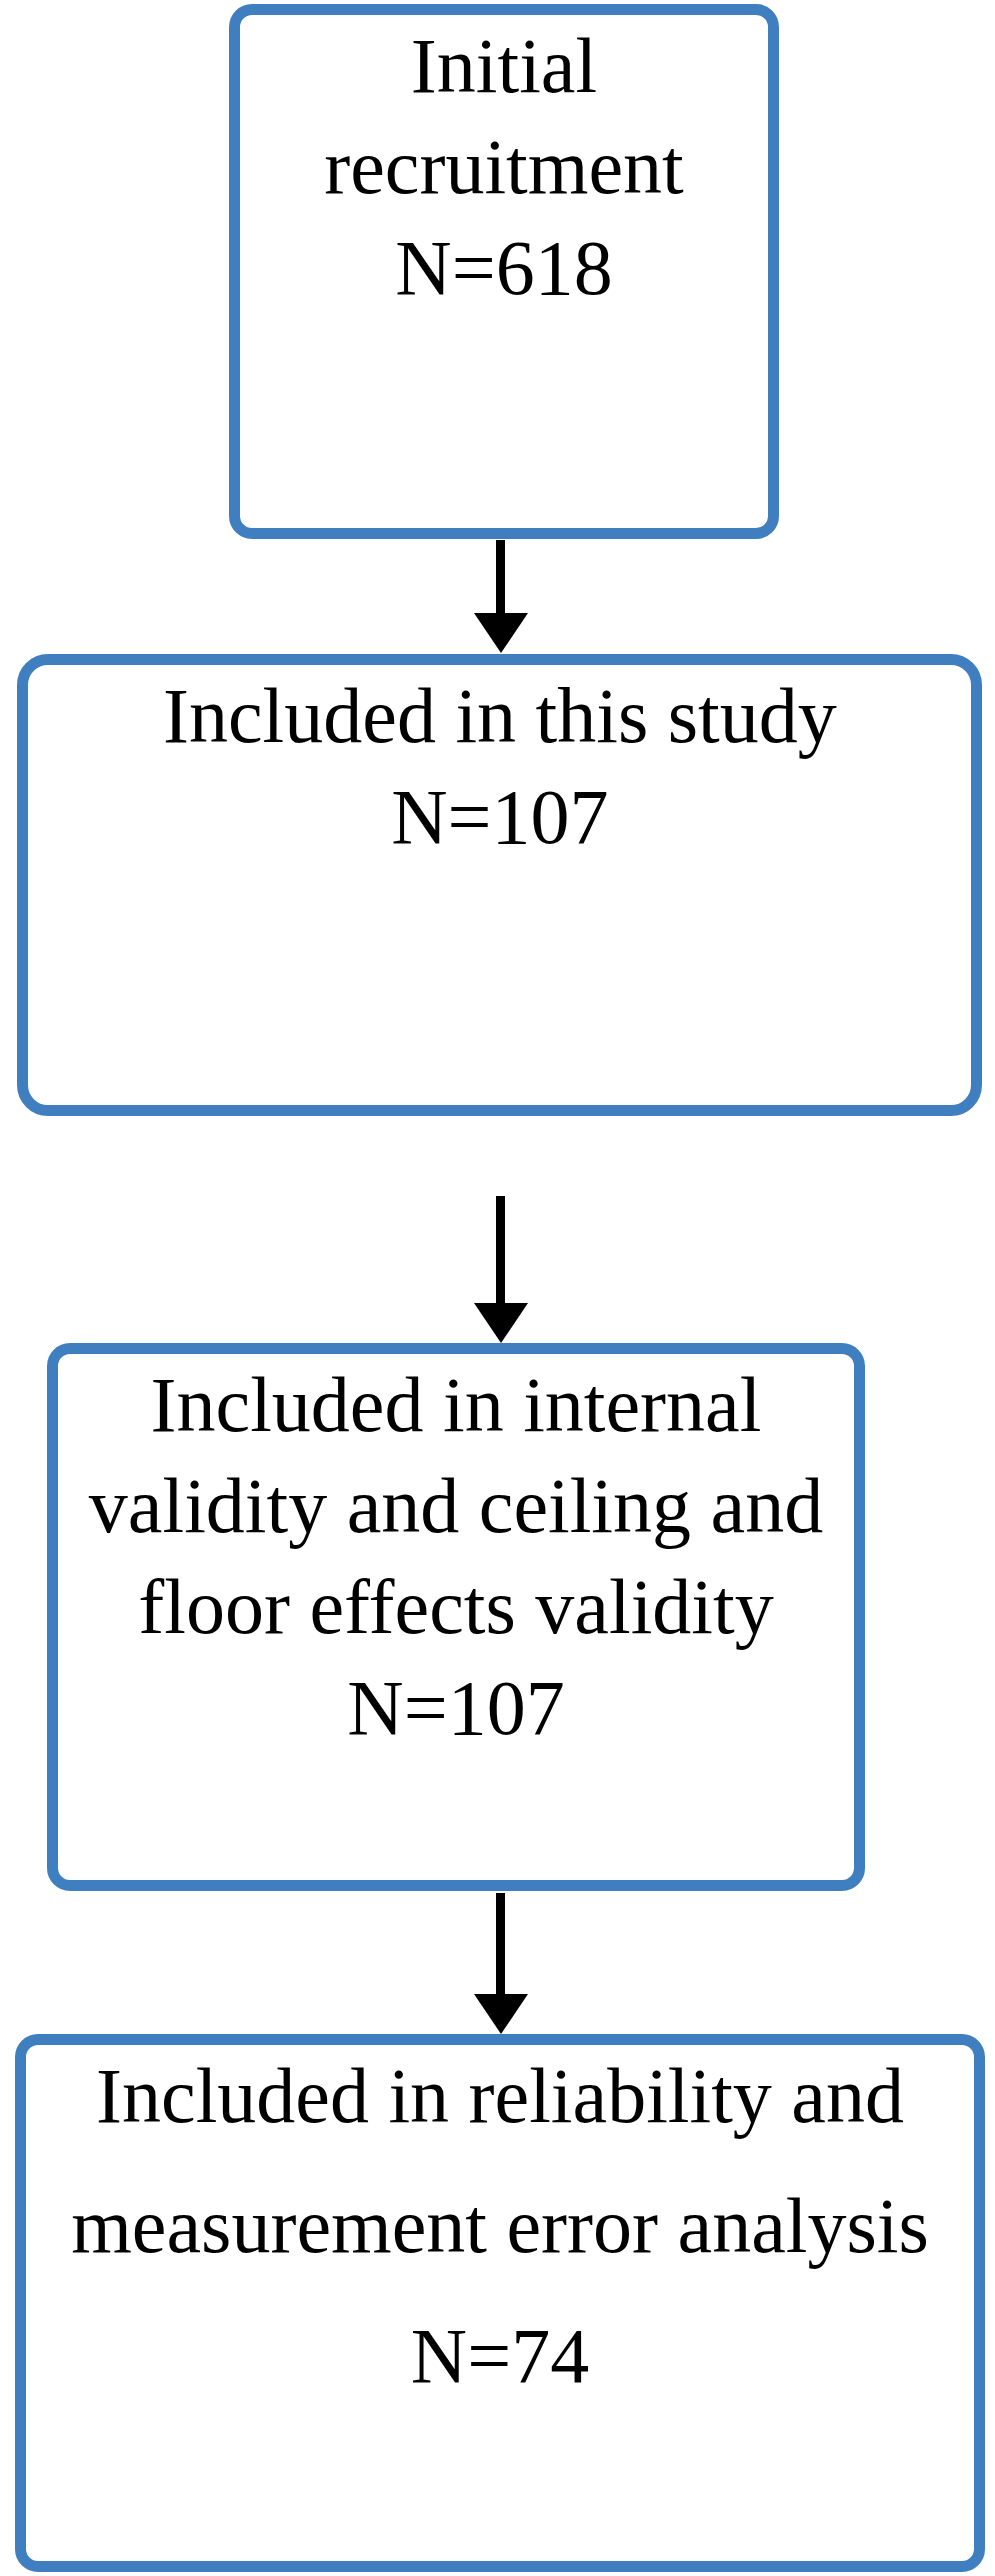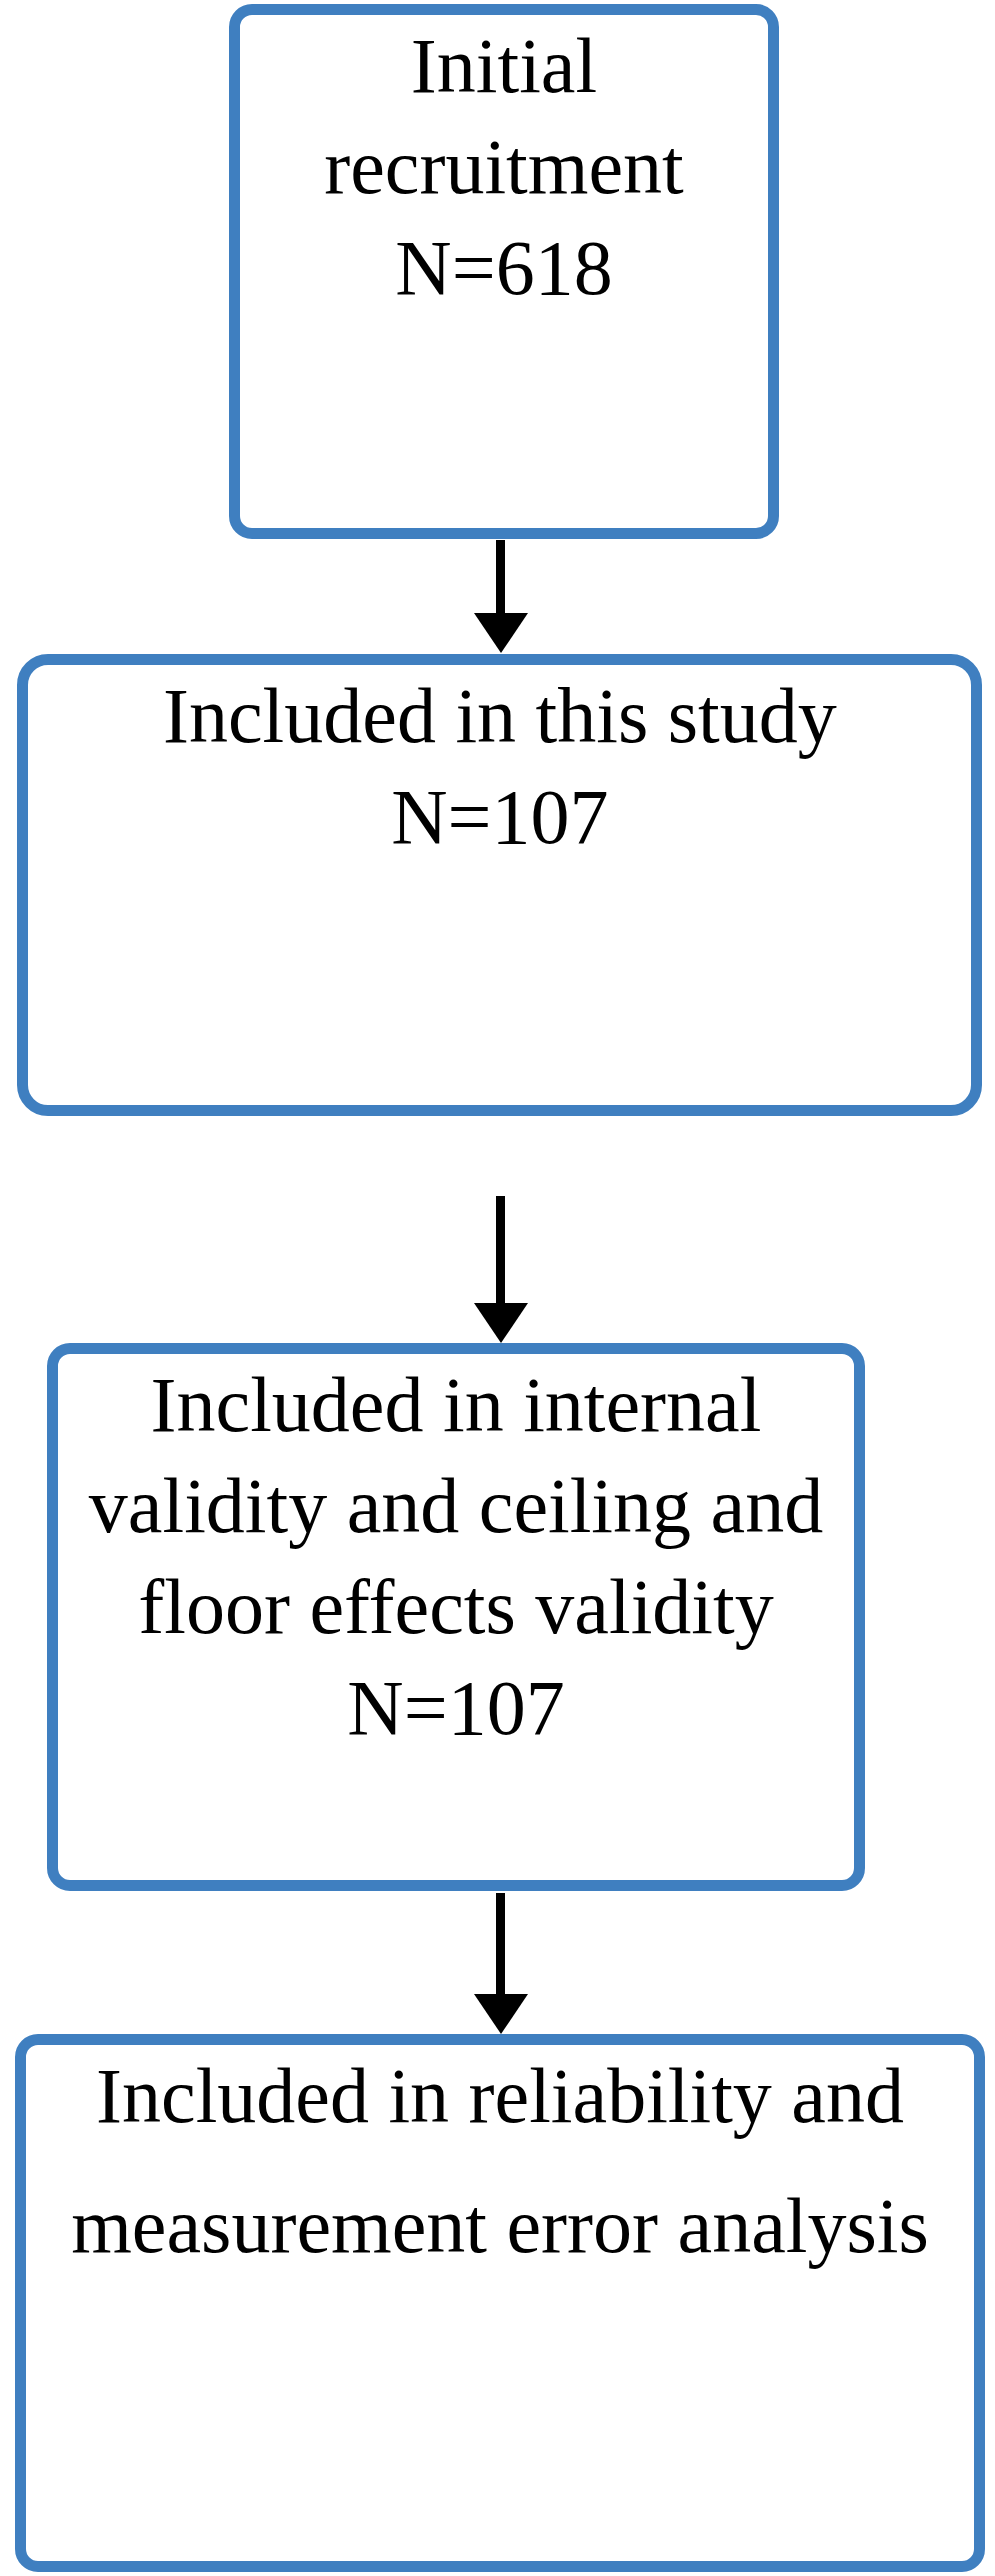--- a/index.html
+++ b/index.html
@@ -95,16 +95,17 @@
   </div>
 
   <div class="arrow arrow3">
     <div class="stem"></div>
     <div class="head"></div>
   </div>
 
   <div class="box box4">
     <div class="tline">Included in reliability and</div>
     <div class="tline">measurement error analysis</div>
+    <div class="tline">N=74</div>
   </div>
 
 </div>
 
 
 </body></html>

